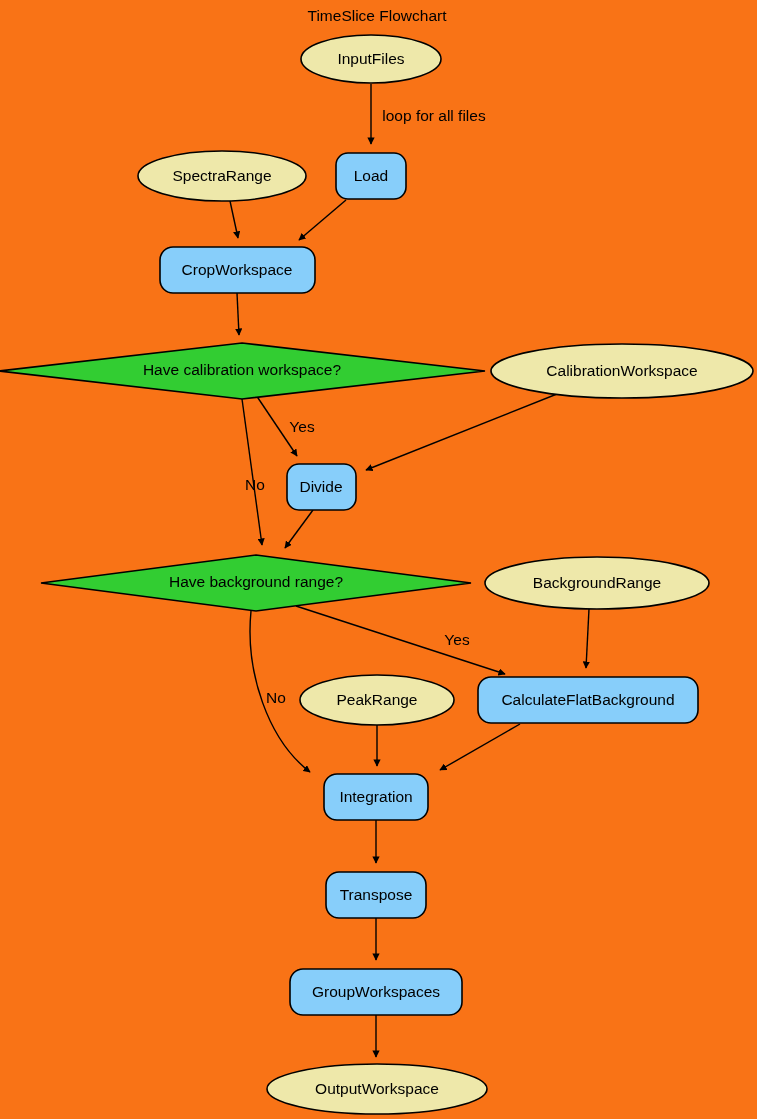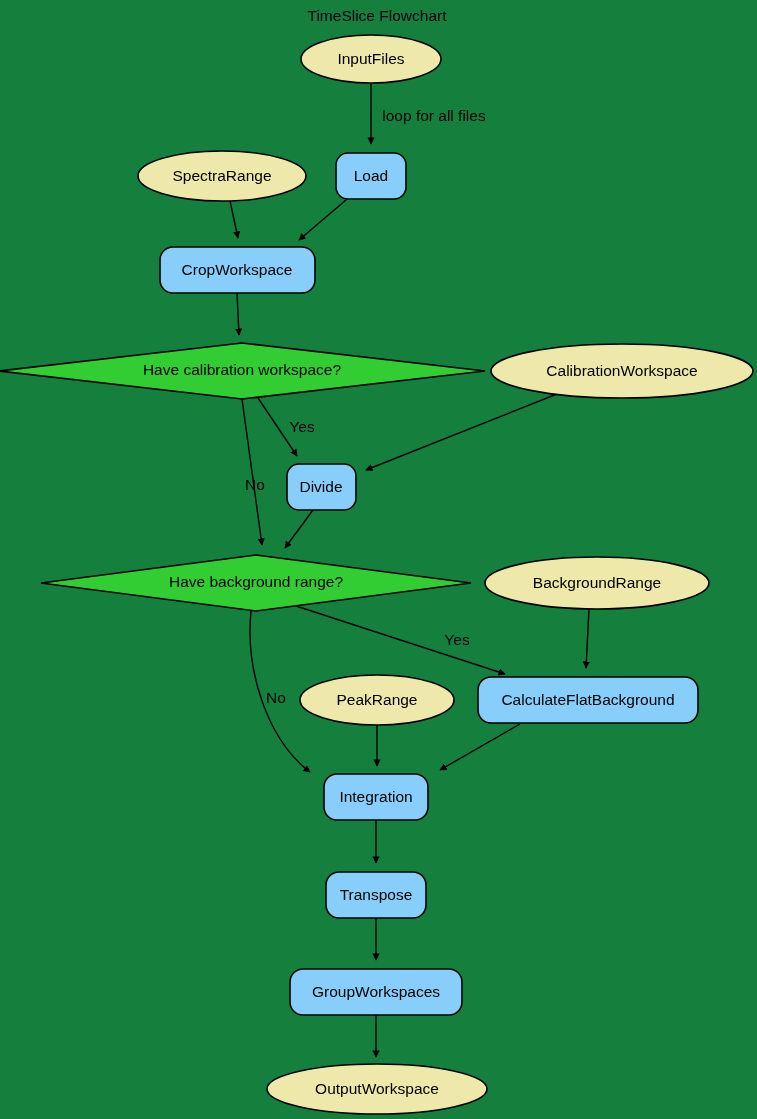--- a/index.html
+++ b/index.html
@@ -7,21 +7,21 @@
     padding: 0;
     background: #ffffff;
   }
   body {
     font-family: "Liberation Sans", sans-serif;
   }
   #canvas {
     position: relative;
     width: 757px;
     height: 1119px;
-    background: #15803d;
+    background: #f97316;
     overflow: hidden;
   }
   svg.graph {
     position: absolute;
     left: 0;
     top: 0;
     width: 757px;
     height: 1119px;
   }
   .node-label {

